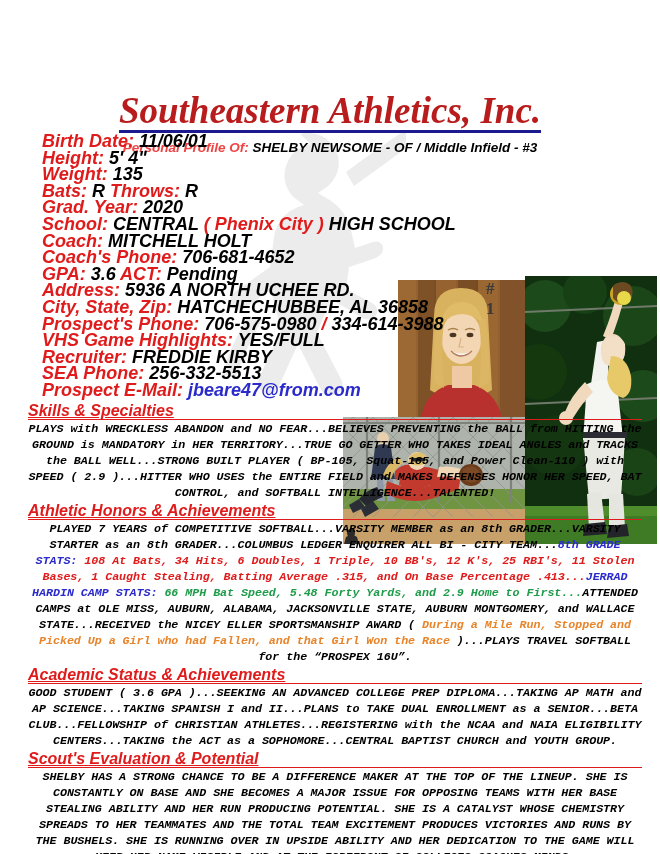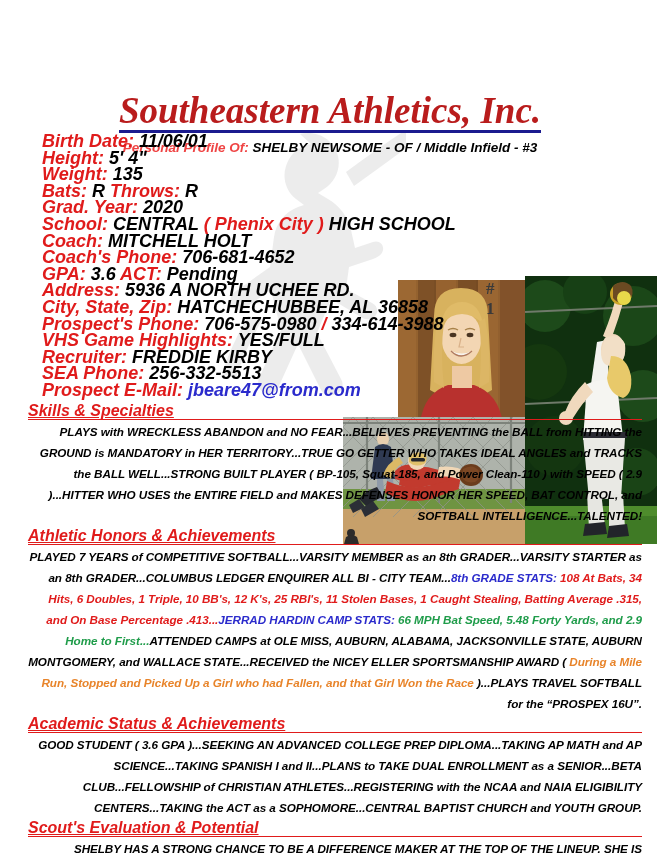--- a/index.html
+++ b/index.html
@@ -123,24 +123,25 @@
     border-bottom: 1.6px solid #e01b1b;
     padding-bottom: 0px;
     margin-bottom: 1px;
     text-decoration: underline;
     text-underline-offset: 1px;
   }
   .section-body {
     font-size: 11.7px;
     font-weight: bold;
     font-style: italic;
-    line-height: 21px;
+    line-height: 16px;
     color: #000000;
-    text-align: right;
+    text-align: center;
     letter-spacing: -0.05px;
+    font-family: Liberation Mono, monospace;
   }
   .section-body p { margin: 0; }
   .c-blue  { color: #2b2bcc; }
   .c-red   { color: #e01b1b; }
   .c-green { color: #1f9c4a; }
   .c-orange{ color: #e8842a; }
 </style>
 </head>
 <body>
 

